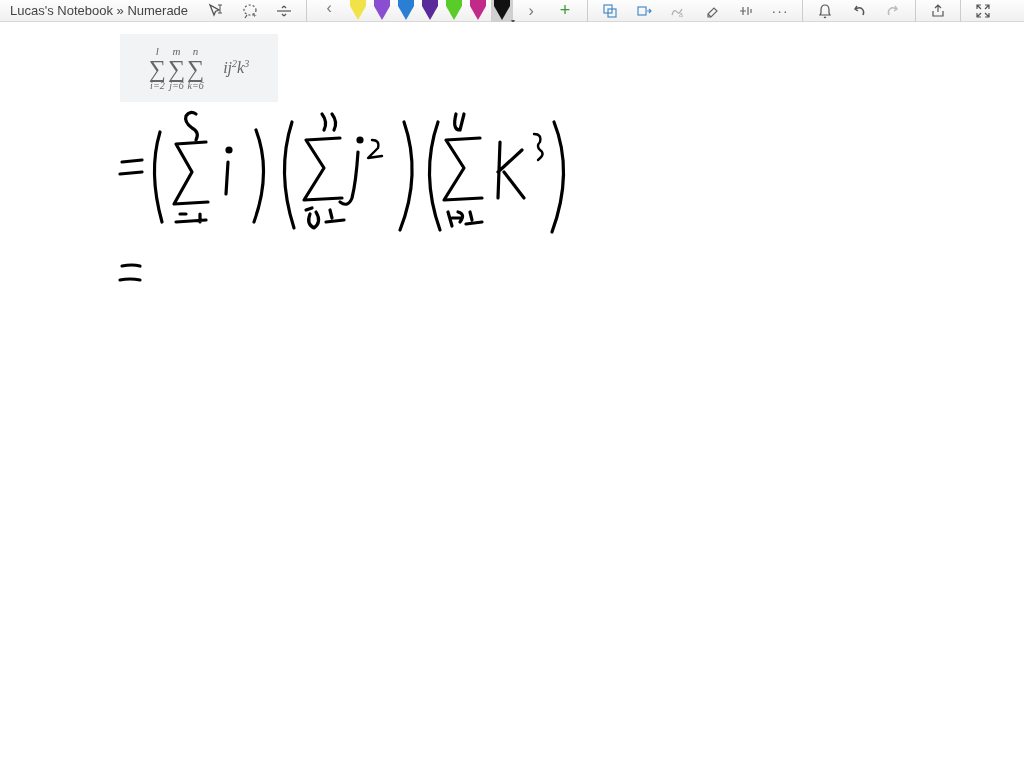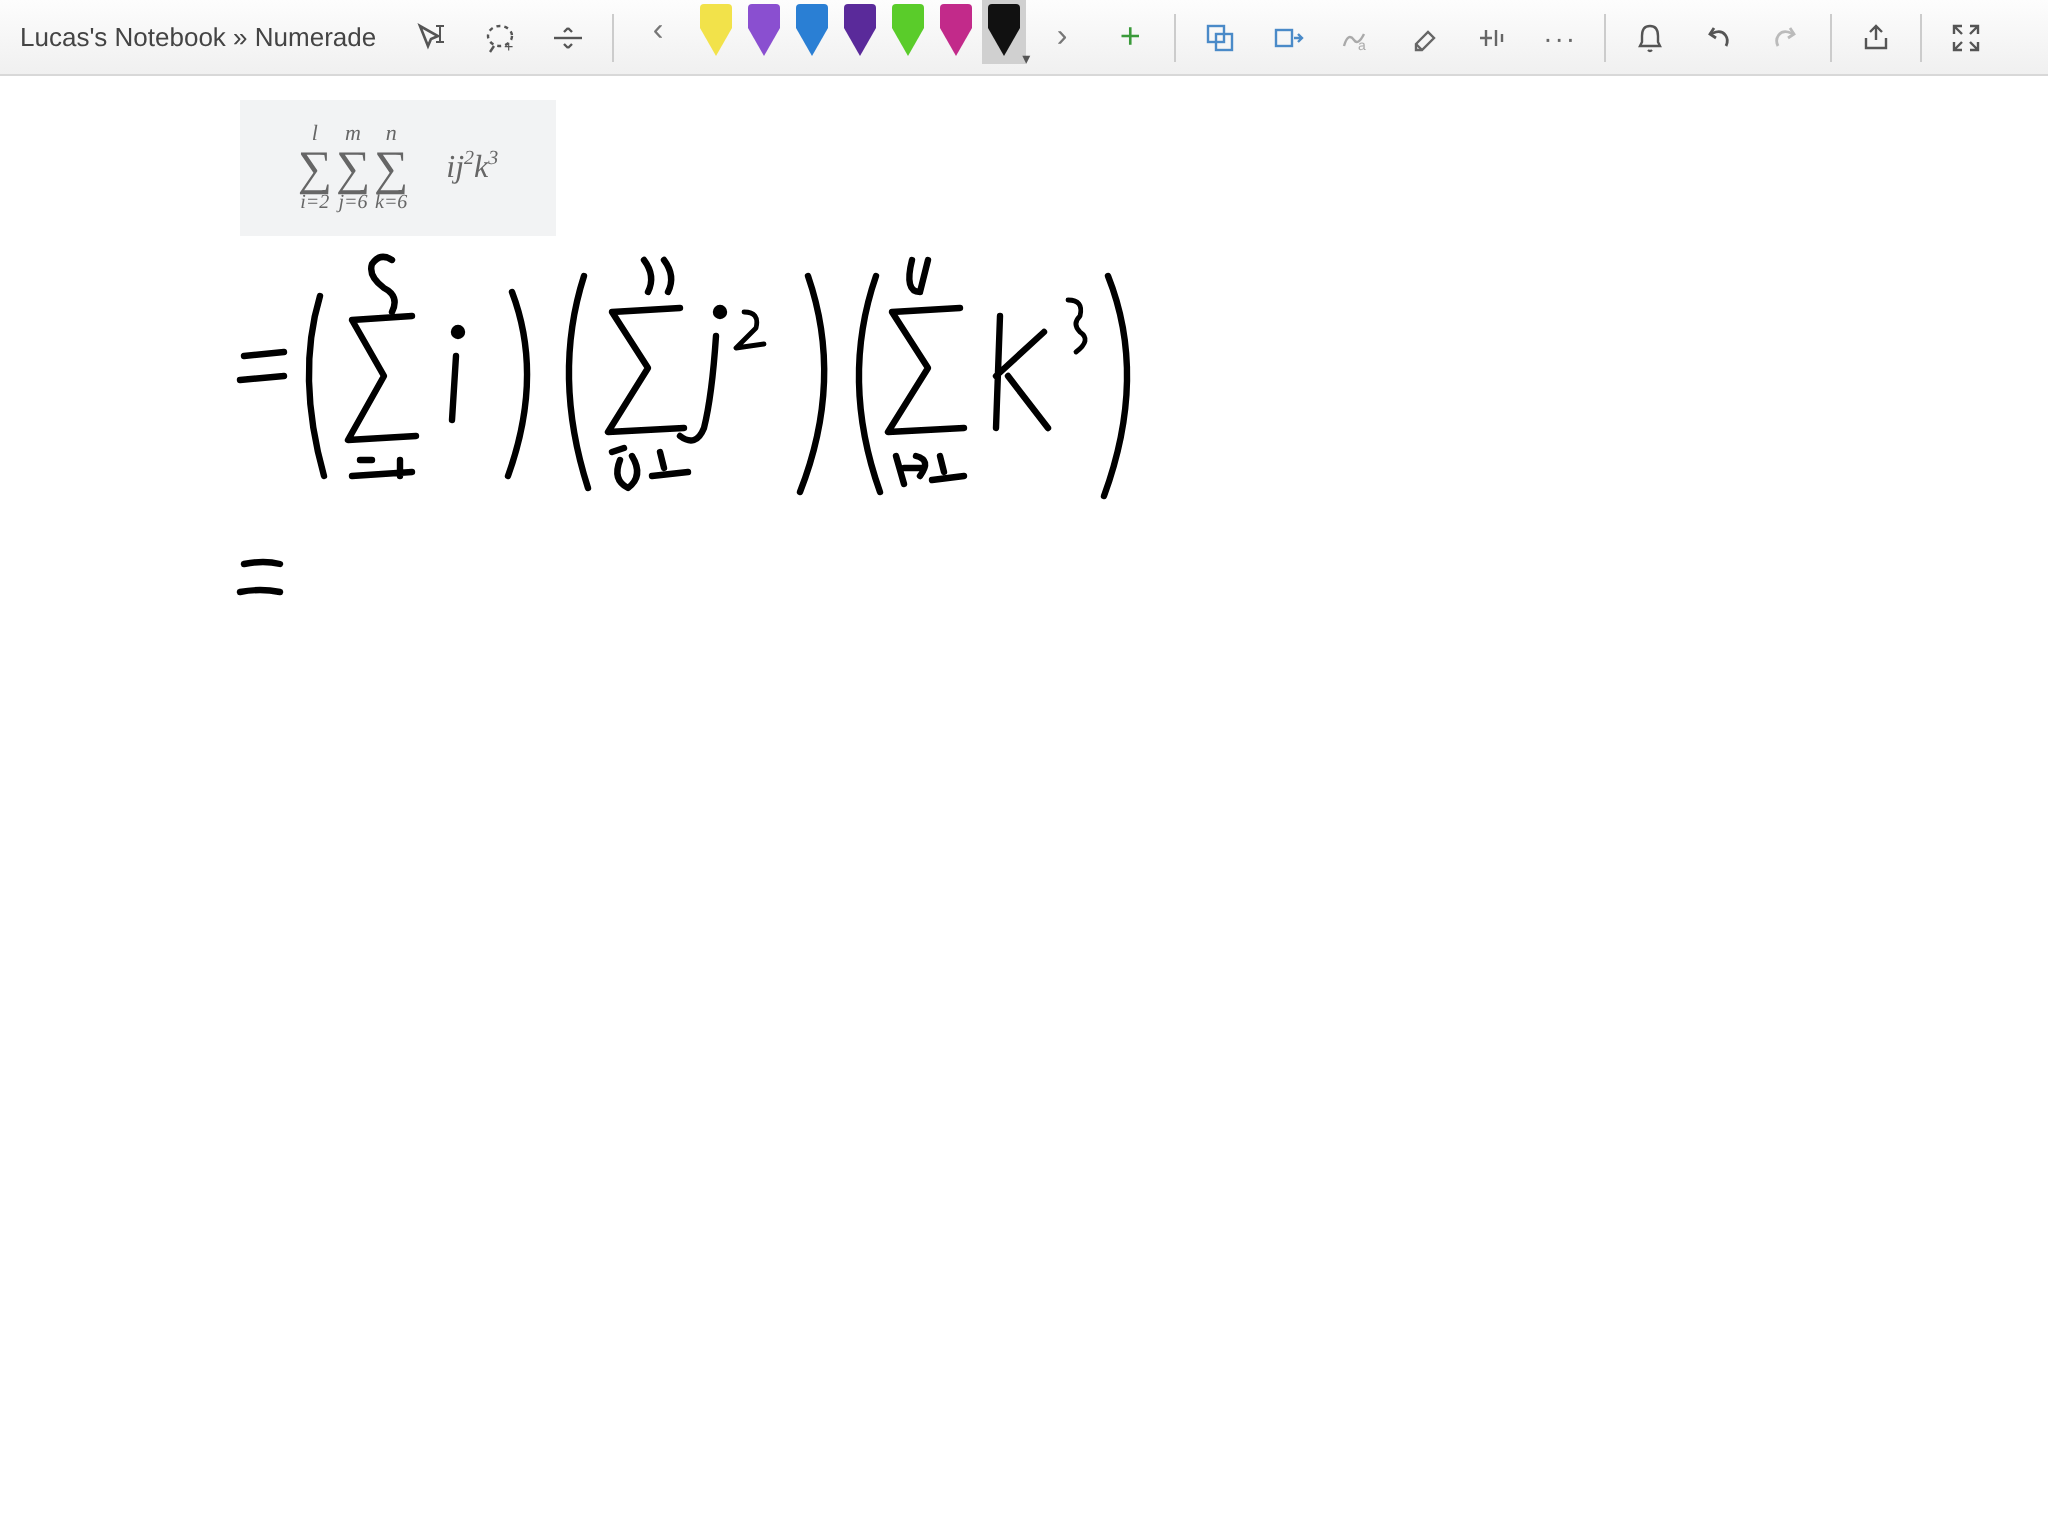--- a/index.html
+++ b/index.html
@@ -1,18 +1,18 @@
 <!DOCTYPE html>
 <html><head>
   <meta charset="utf-8">
   <style>
     * { margin: 0; padding: 0; box-sizing: border-box; }
     body { font-family: 'Segoe UI', Arial, sans-serif; background: #fff; width: 1024px; height: 768px; overflow: hidden; }
     .toolbar {
-      height: 38px;
+      height: 22px;
       background: linear-gradient(#fdfdfd, #f0f0f0);
       border-bottom: 1px solid #d8d8d8;
       display: flex;
       align-items: center;
       padding: 0 4px;
       gap: 2px;
     }
     .breadcrumb { font-size: 13px; color: #444; padding: 0 10px 0 6px; white-space: nowrap; }
     .tool-btn {
       width: 32px; height: 32px;

